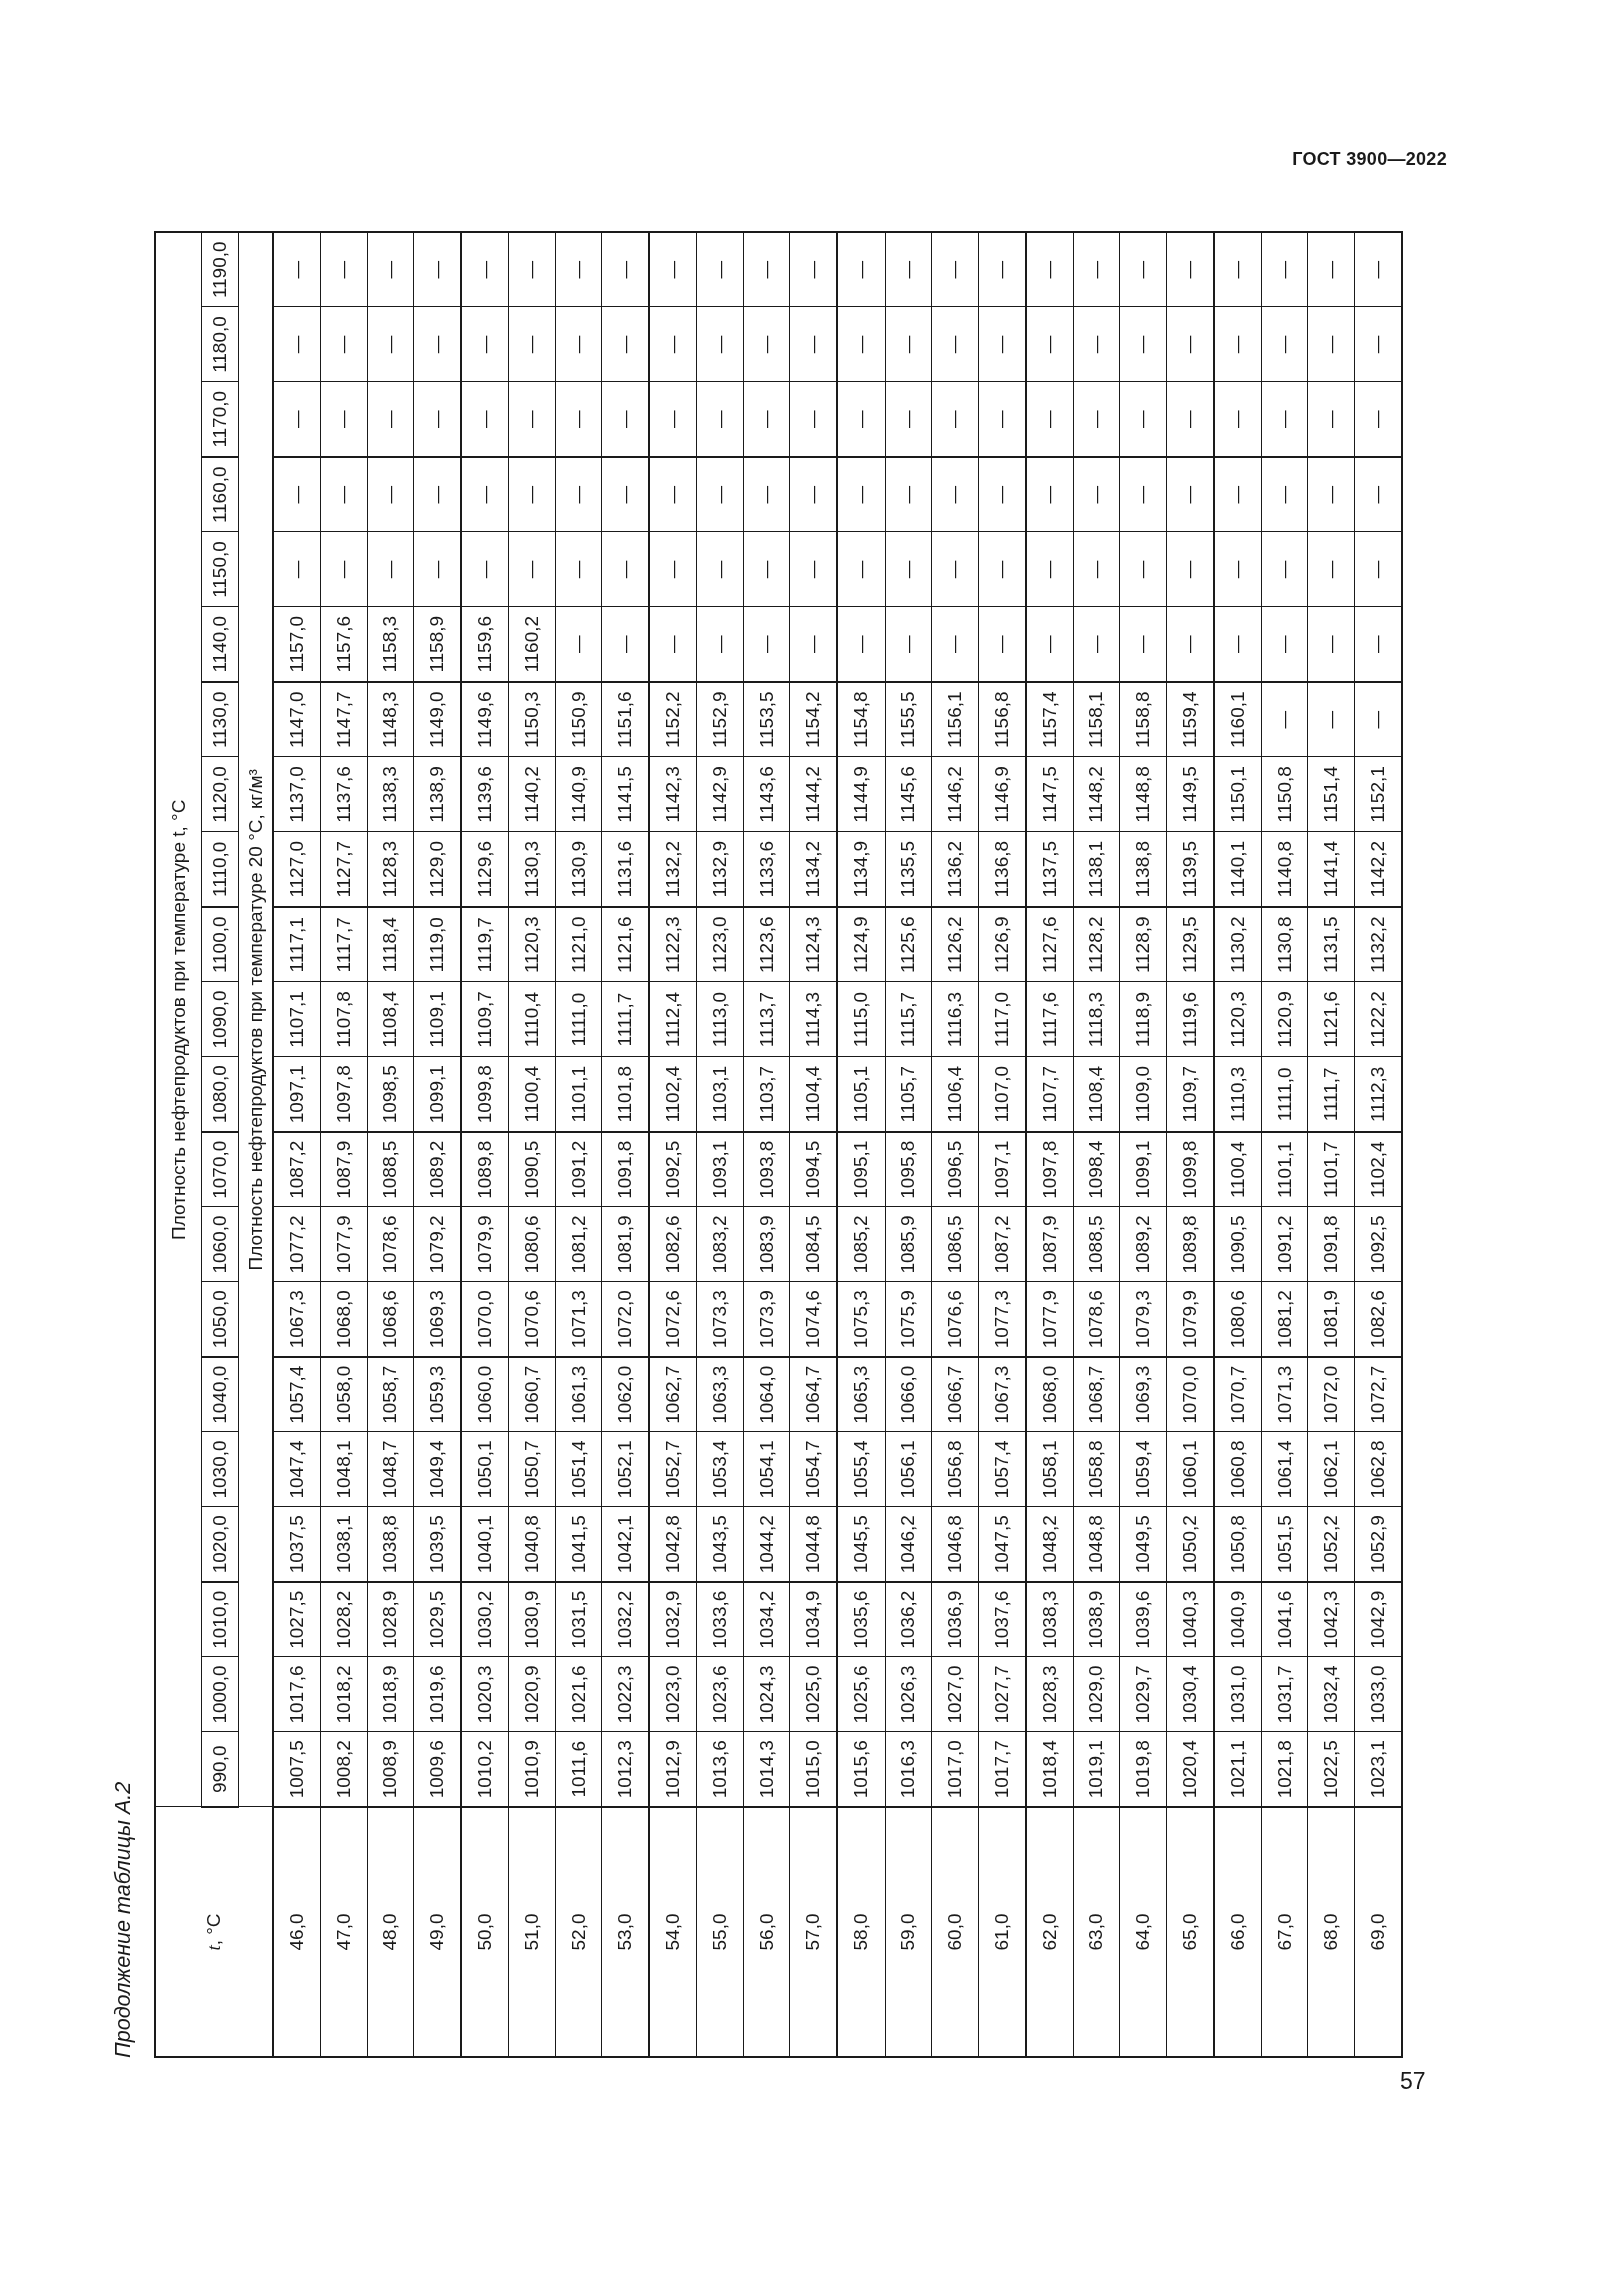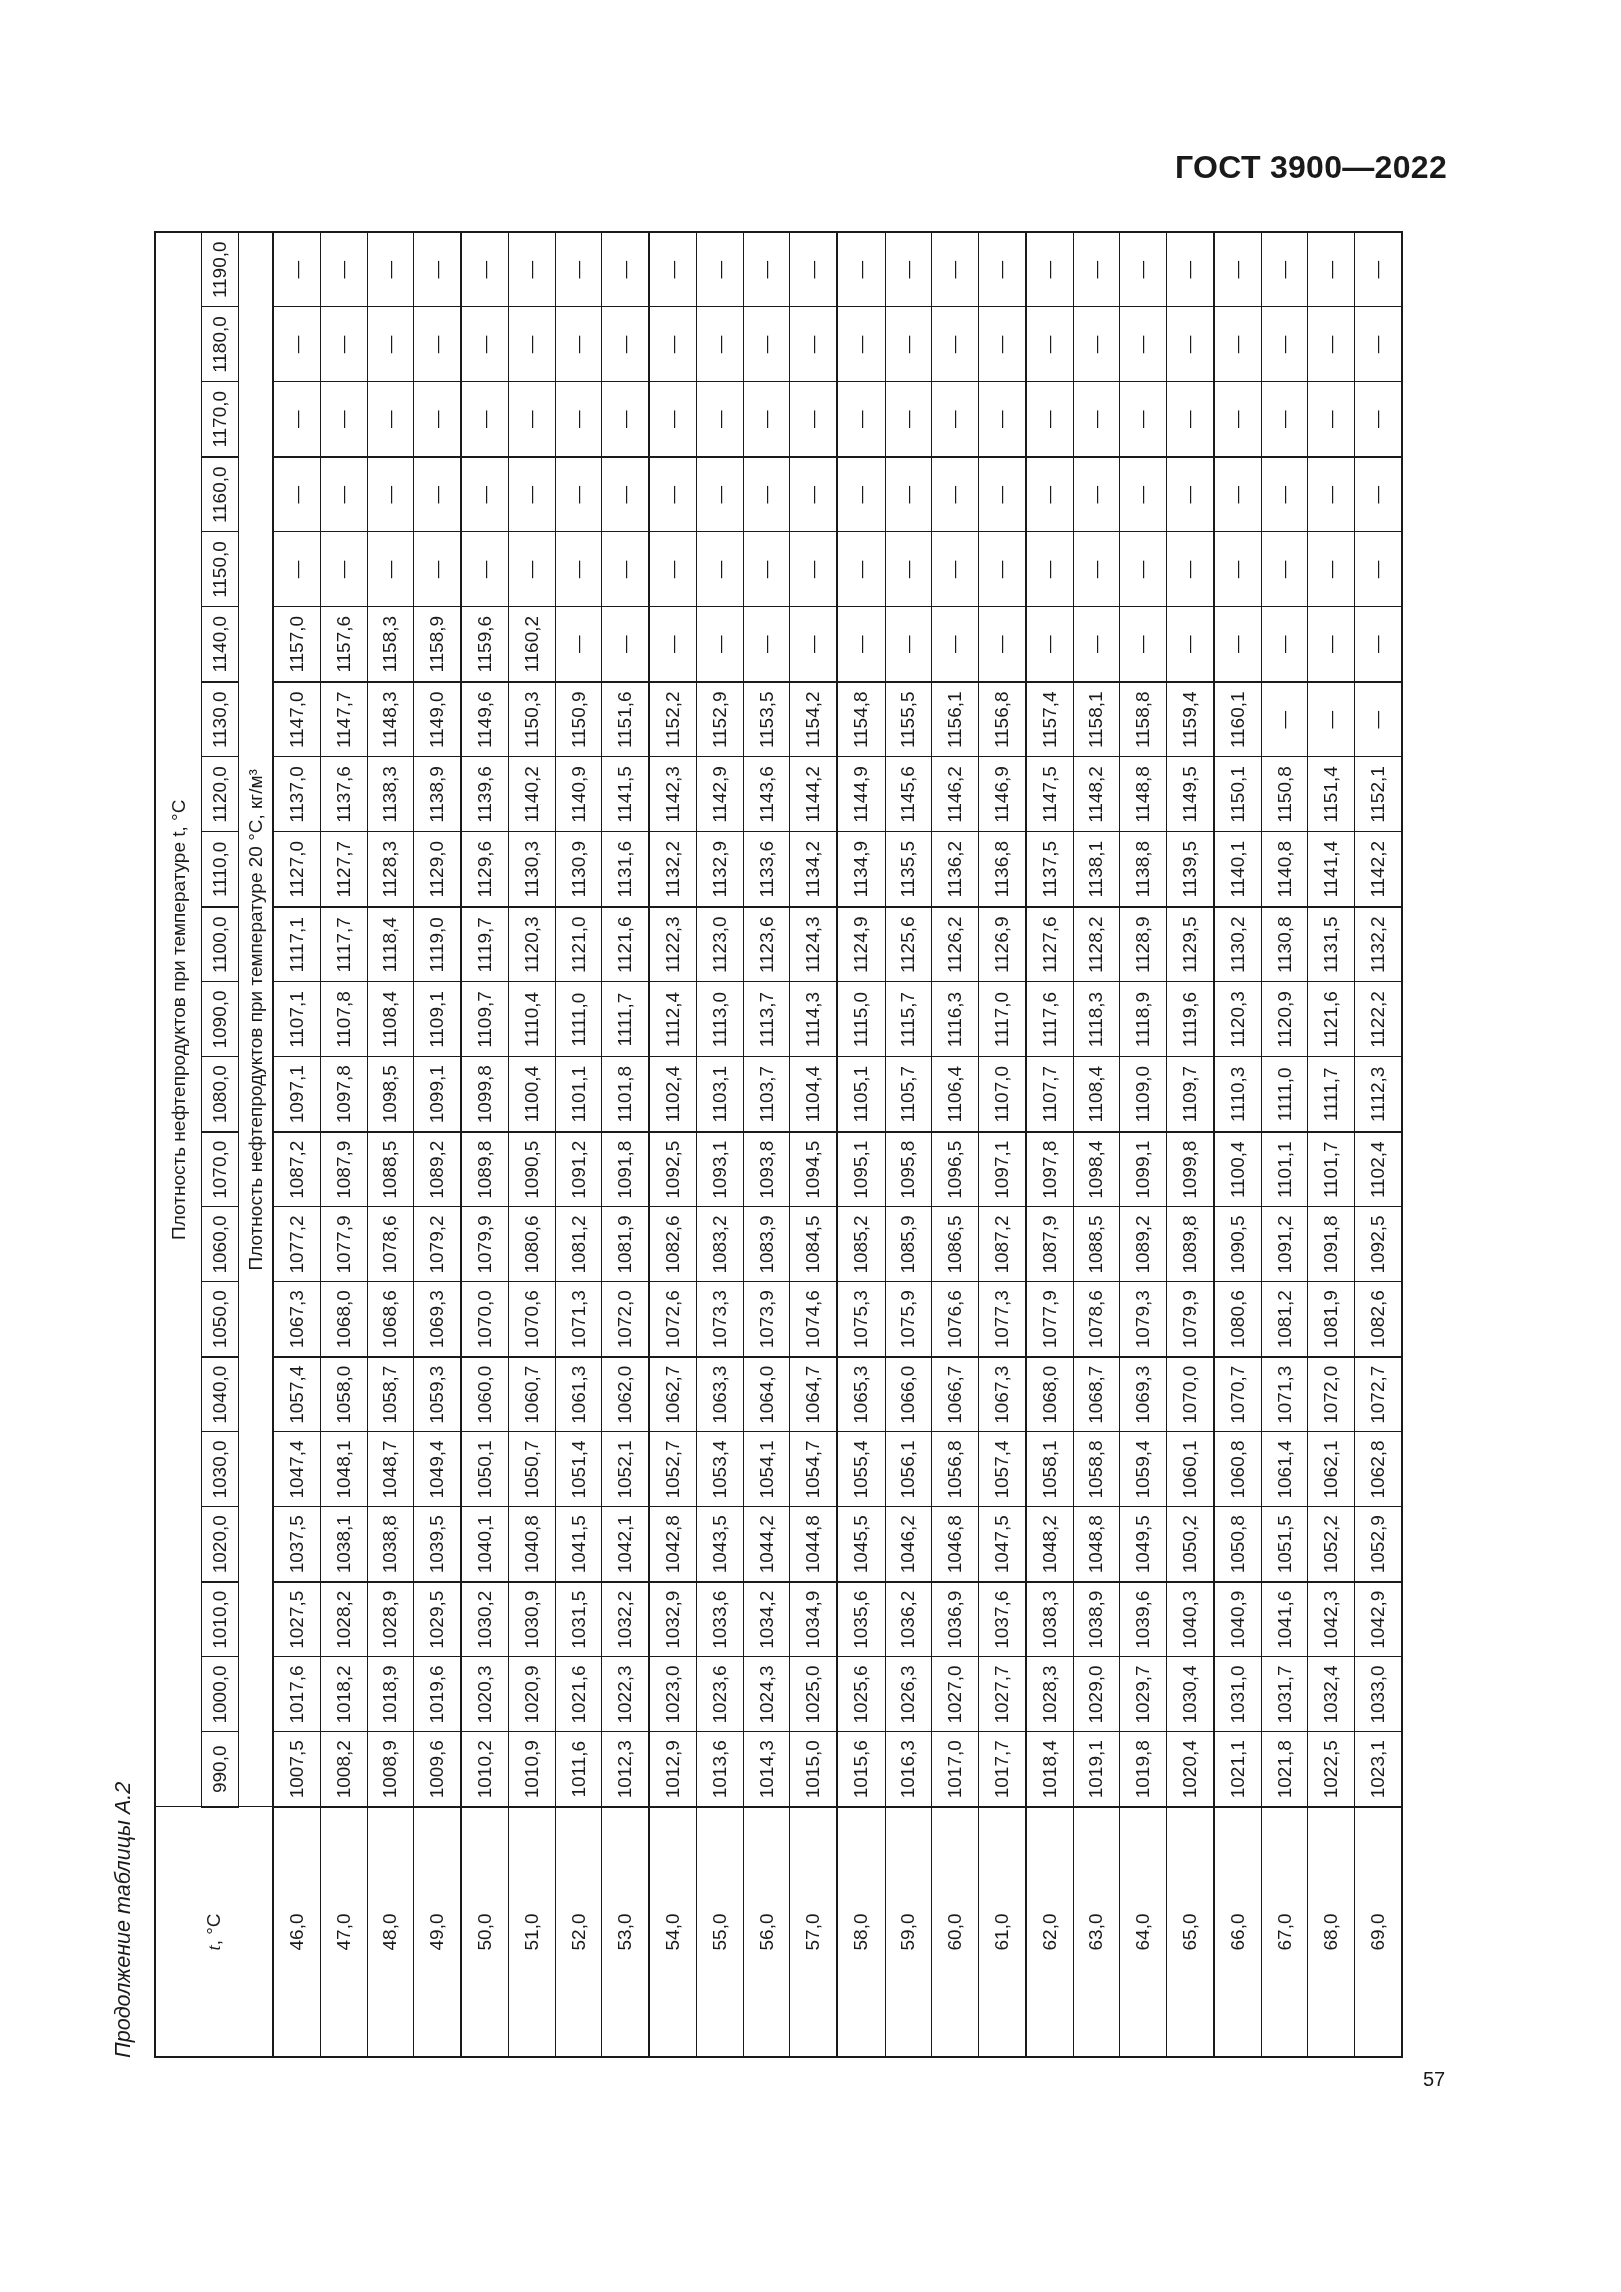--- a/index.html
+++ b/index.html
@@ -1,20 +1,20 @@
 <!DOCTYPE html>
 <html><head>
 <meta charset="utf-8">
 <style>
   html, body { margin: 0; padding: 0; background: #ffffff; }
   body { width: 1621px; height: 2293px; position: relative; overflow: hidden;
          font-family: "Liberation Sans", sans-serif; color: #1a1a1a; }
   .std-title { position: absolute; top: 149px; right: 174px; font-weight: bold;
-               font-size: 32px; letter-spacing: 0.3px; }
-  .page-num { position: absolute; top: 2068px; left: 1400px; font-size: 20px; margin-left: 23px; }
+               font-size: 18px; letter-spacing: 0.3px; }
+  .page-num { position: absolute; top: 2068px; left: 1400px; font-size: 23px; }
   .caption { position: absolute; left: 0; top: 0; transform-origin: 0 0;
              transform: translate(110px, 2058px) rotate(-90deg);
              font-style: italic; font-size: 21.6px; white-space: nowrap; }
   .rot { position: absolute; left: 0; top: 0; width: 1827px; height: 1249px;
          transform-origin: 0 0; transform: translate(154px, 2058px) rotate(-90deg); }
   table { border-collapse: collapse; width: 1827px; height: 1249px; table-layout: fixed;
           border: 2.9px solid #1a1a1a; font-size: 19px; }
   td, th { border: 1.5px solid #1a1a1a; text-align: center; padding: 0; font-weight: normal;
            white-space: nowrap; }
   th.tcol { width: 248px; font-style: normal; }

